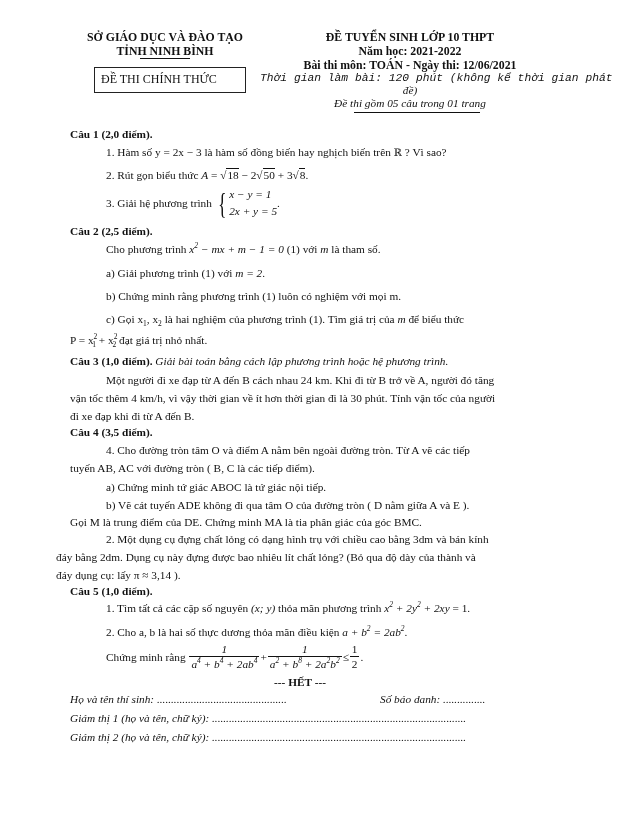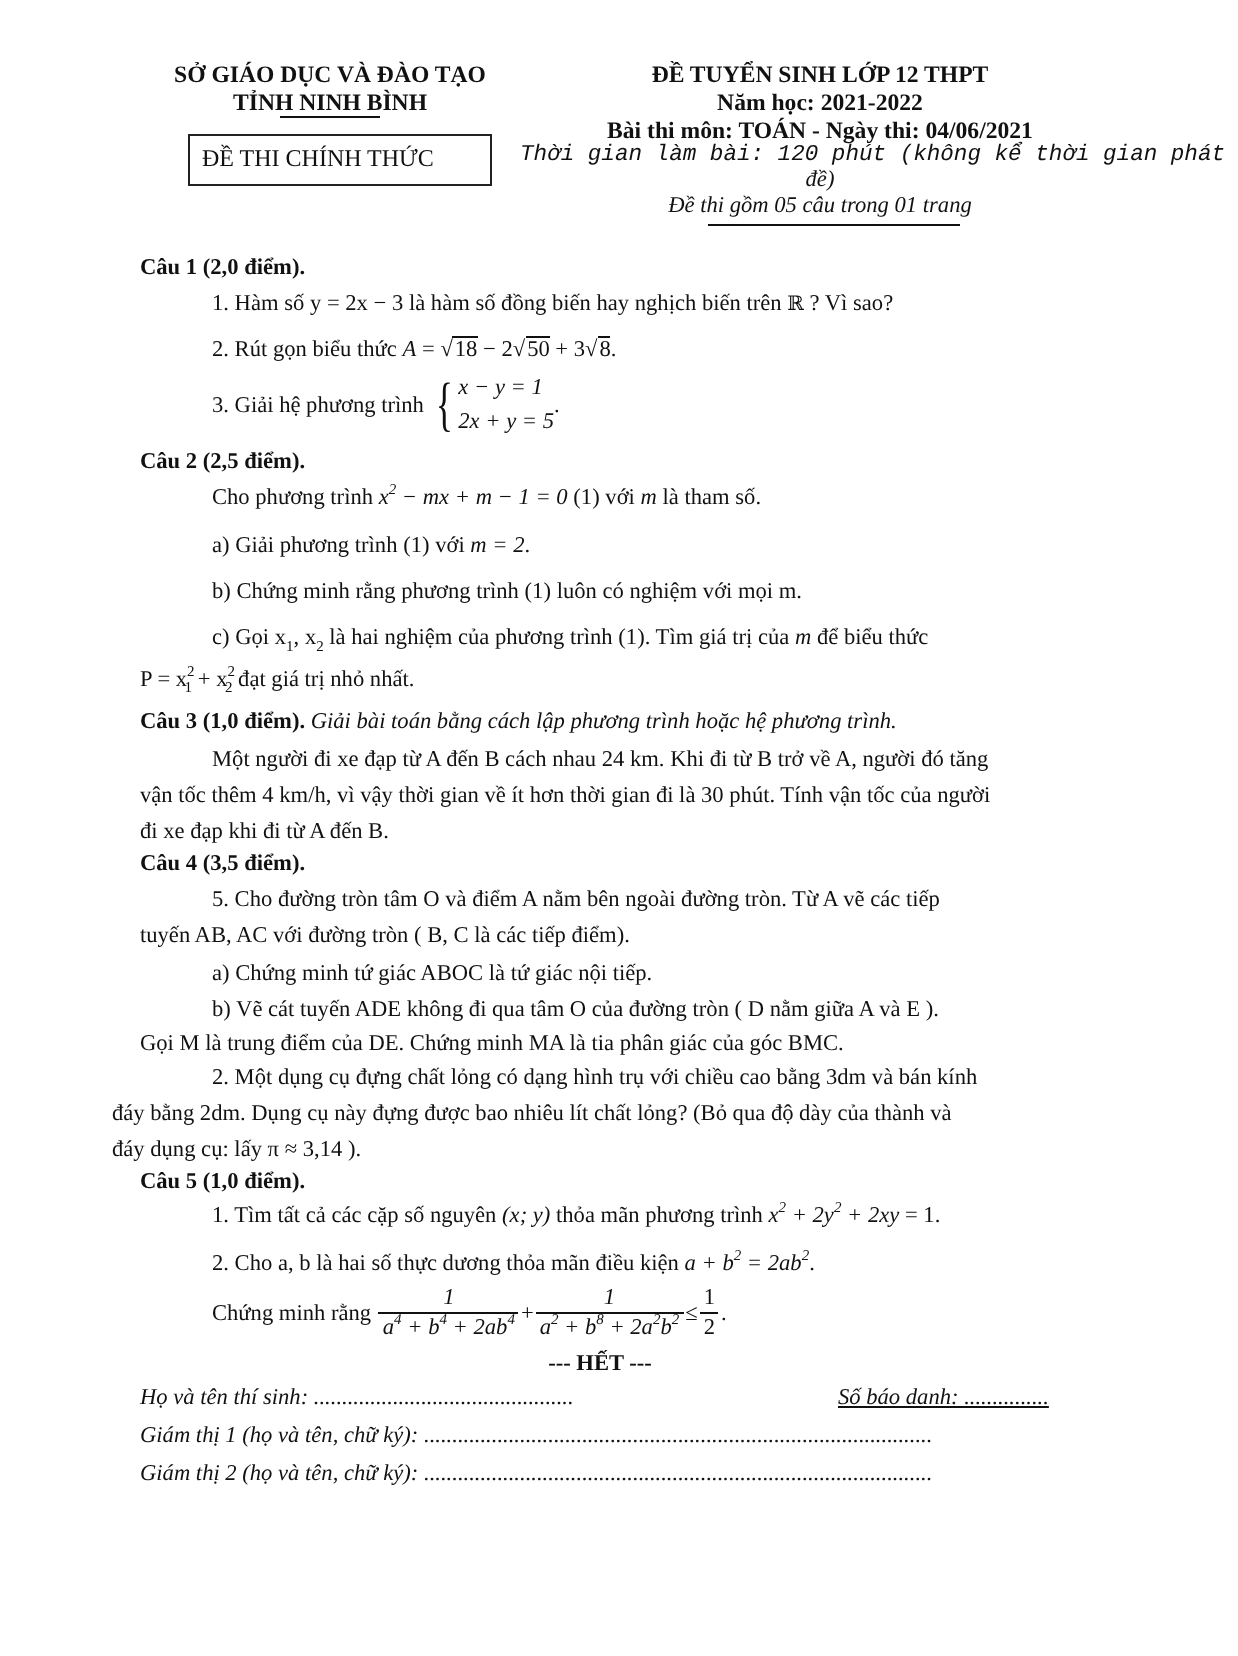--- a/index.html
+++ b/index.html
@@ -23,23 +23,23 @@
 </style>
 </head>
 <body>
 
 <div class="abs b c" style="left:80px;top:30px;width:170px;font-size:11.8px;">SỞ GIÁO DỤC VÀ ĐÀO TẠO</div>
 <div class="abs b c" style="left:80px;top:44px;width:170px;font-size:11.8px;">TỈNH NINH BÌNH</div>
 <div class="uline" style="left:140px;top:58px;width:50px;"></div>
 <div class="box" style="left:94px;top:67px;width:150px;height:24px;"></div>
 <div class="abs" style="left:101px;top:72px;font-size:12px;">ĐỀ THI CHÍNH THỨC</div>
 
-<div class="abs b c" style="left:260px;top:30px;width:300px;font-size:11.8px;">ĐỀ TUYỂN SINH LỚP 12 THPT</div>
+<div class="abs b c" style="left:260px;top:30px;width:300px;font-size:11.8px;">ĐỀ TUYỂN SINH LỚP 10 THPT</div>
 <div class="abs b c" style="left:260px;top:44px;width:300px;font-size:11.8px;">Năm học: 2021-2022</div>
-<div class="abs b c" style="left:260px;top:58px;width:300px;font-size:11.8px;">Bài thi môn: TOÁN - Ngày thi: 04/06/2021</div>
+<div class="abs b c" style="left:260px;top:58px;width:300px;font-size:11.8px;">Bài thi môn: TOÁN - Ngày thi: 12/06/2021</div>
 <div class="abs i c" style="left:260px;top:72px;width:300px;font-size:11.3px;font-family:Liberation Mono, monospace;">Thời gian làm bài: 120 phút (không kể thời gian phát</div>
 <div class="abs i c" style="left:260px;top:84px;width:300px;font-size:11.3px;">đề)</div>
 <div class="abs i c" style="left:260px;top:97px;width:300px;font-size:11.3px;">Đề thi gồm 05 câu trong 01 trang</div>
 <div class="uline" style="left:354px;top:112px;width:126px;"></div>
 
 <div class="abs b" style="left:70px;top:128px;">Câu 1 (2,0 điểm).</div>
 <div class="abs" style="left:106px;top:146px;">
   <span>1. Hàm số</span>
   <span class="mr">y = 2x − 3</span>
   <span>là hàm số đồng biến hay nghịch biến trên</span>
@@ -93,21 +93,21 @@
 
 <div class="abs" style="left:70px;top:355px;">
   <span class="b">Câu 3 (1,0 điểm).</span>
   <span class="i">Giải bài toán bằng cách lập phương trình hoặc hệ phương trình.</span>
 </div>
 <div class="abs" style="left:106px;top:374px;">Một người đi xe đạp từ A đến B cách nhau 24 km. Khi đi từ B trở về A, người đó tăng</div>
 <div class="abs" style="left:70px;top:392px;">vận tốc thêm 4 km/h, vì vậy thời gian về ít hơn thời gian đi là 30 phút. Tính vận tốc của người</div>
 <div class="abs" style="left:70px;top:410px;">đi xe đạp khi đi từ A đến B.</div>
 
 <div class="abs b" style="left:70px;top:426px;">Câu 4 (3,5 điểm).</div>
-<div class="abs" style="left:106px;top:444px;">5. Cho đường tròn tâm O và điểm A nằm bên ngoài đường tròn. Từ A vẽ các tiếp</div>
+<div class="abs" style="left:106px;top:444px;">4. Cho đường tròn tâm O và điểm A nằm bên ngoài đường tròn. Từ A vẽ các tiếp</div>
 <div class="abs" style="left:70px;top:462px;">tuyến AB, AC với đường tròn ( B, C là các tiếp điểm).</div>
 <div class="abs" style="left:106px;top:481px;">a) Chứng minh tứ giác ABOC là tứ giác nội tiếp.</div>
 <div class="abs" style="left:106px;top:499px;text-align:right;">b) Vẽ cát tuyến ADE không đi qua tâm O của đường tròn ( D nằm giữa A và E ).</div>
 <div class="abs" style="left:70px;top:516px;">Gọi M là trung điểm của DE. Chứng minh MA là tia phân giác của góc BMC.</div>
 <div class="abs" style="left:106px;top:533px;">2. Một dụng cụ đựng chất lỏng có dạng hình trụ với chiều cao bằng 3dm và bán kính</div>
 <div class="abs" style="left:56px;top:551px;">đáy bằng 2dm. Dụng cụ này đựng được bao nhiêu lít chất lỏng? (Bỏ qua độ dày của thành và</div>
 <div class="abs" style="left:56px;top:569px;">đáy dụng cụ: lấy π ≈ 3,14 ).</div>
 
 <div class="abs b" style="left:70px;top:585px;">Câu 5 (1,0 điểm).</div>
 <div class="abs" style="left:106px;top:602px;">
@@ -130,15 +130,15 @@
     <span class="den">a<sup>2</sup> + b<sup>8</sup> + 2a<sup>2</sup>b<sup>2</sup></span>
   </span><span style="vertical-align:middle;">≤</span><span class="frac">
     <span class="num">1</span>
     <span class="den">2</span>
   </span><span style="vertical-align:middle;">.</span>
 </div>
 
 <div class="abs b c" style="left:230px;top:676px;width:140px;">--- HẾT ---</div>
 
 <div class="abs i" style="left:70px;top:693px;">Họ và tên thí sinh: ..............................................</div>
-<div class="abs i" style="left:419px;top:693px;text-decoration:underline;">Số báo danh: ...............</div>
+<div class="abs i" style="left:380px;top:693px;">Số báo danh: ...............</div>
 <div class="abs i" style="left:70px;top:712px;">Giám thị 1 (họ và tên, chữ ký): ..........................................................................................</div>
 <div class="abs i" style="left:70px;top:731px;">Giám thị 2 (họ và tên, chữ ký): ..........................................................................................</div>
 
 </body></html>

